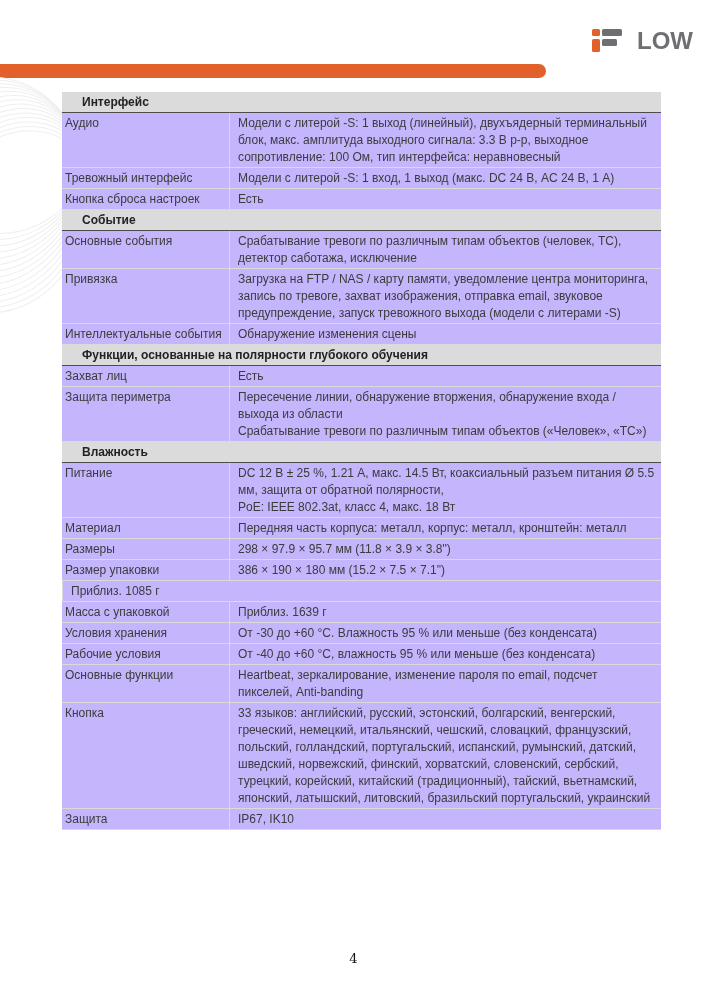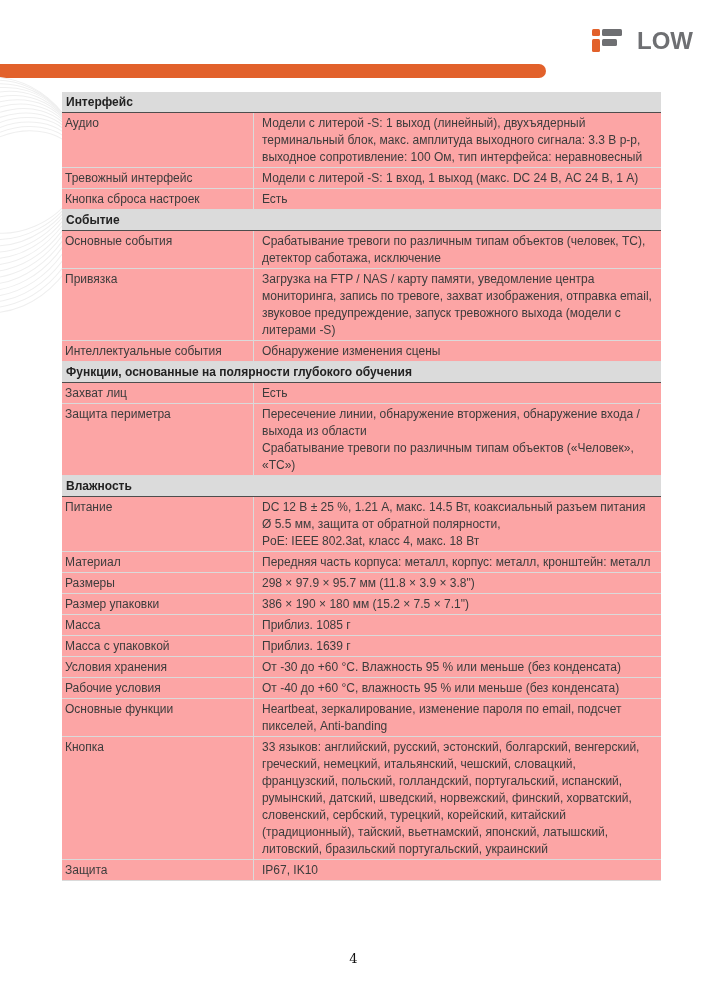--- a/index.html
+++ b/index.html
@@ -31,29 +31,29 @@
   }
 
   
   .watermark { position:absolute; left:0; top:70px; pointer-events:none; }
 
   
   .spec-table { position:absolute; left:62px; top:92px; width:599px; font-size:12px; }
   .thead {
     background:#dbdbdb; border-bottom:1px solid #4d4d4d;
     font-weight:bold; color:#222;
-    padding:2px 4px 2px 4px; line-height:16px;
+    padding:2px 4px 2px 20px; line-height:16px;
   }
-  .trow { display:flex; border-bottom:1px solid #dadada; background:#fca5a5; }
+  .trow { display:flex; border-bottom:1px solid #dadada; background:#c4b5fd; }
   .tlabel {
     width:167px; flex:none; padding:2px 4px 1px 3px; line-height:17px;
   }
   .tvalue {
     flex:1; border-left:1px solid #dadada; padding:2px 6px 1px 8px;
-    line-height:17px; white-space:pre-line;margin-left:24px;
+    line-height:17px; white-space:pre-line;
   }
 
   
   .page-number {
     position:absolute; left:0; right:0; top:951px; text-align:center;
     font-family:"DejaVu Serif", serif; font-size:13px; color:#111;
   }
 
   :root { --orange:#e2612b; --lgray:#6e6f72; }
 </style>
@@ -146,21 +146,20 @@
     </div>
     <div class="trow">
       <div class="tlabel">Размеры</div>
       <div class="tvalue">298 × 97.9 × 95.7 мм (11.8 × 3.9 × 3.8")</div>
     </div>
     <div class="trow">
       <div class="tlabel">Размер упаковки</div>
       <div class="tvalue">386 × 190 × 180 мм (15.2 × 7.5 × 7.1")</div>
     </div>
     <div class="trow">
-      <div class="tlabel">Масса</div>
       <div class="tvalue">Приблиз. 1085 г</div>
     </div>
     <div class="trow">
       <div class="tlabel">Масса с упаковкой</div>
       <div class="tvalue">Приблиз. 1639 г</div>
     </div>
     <div class="trow">
       <div class="tlabel">Условия хранения</div>
       <div class="tvalue">От -30 до +60 °C. Влажность 95 % или меньше (без конденсата)</div>
     </div>

